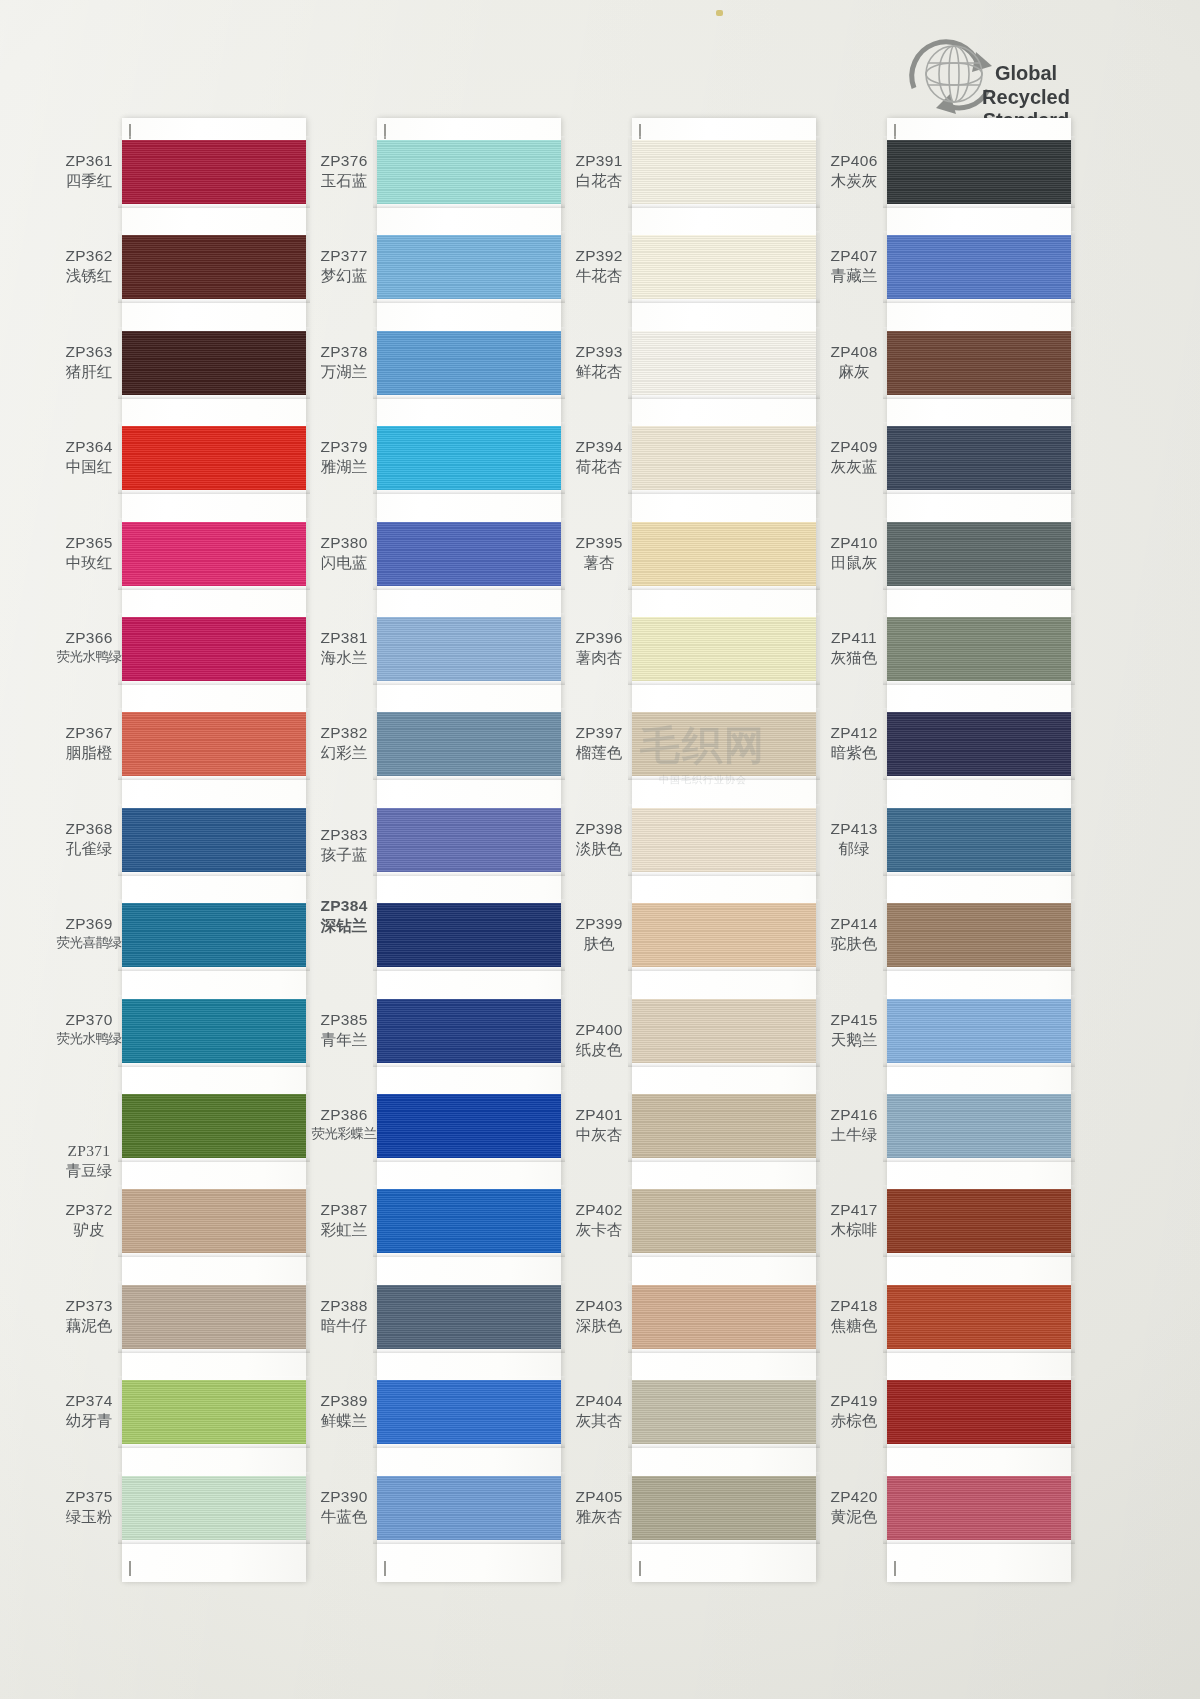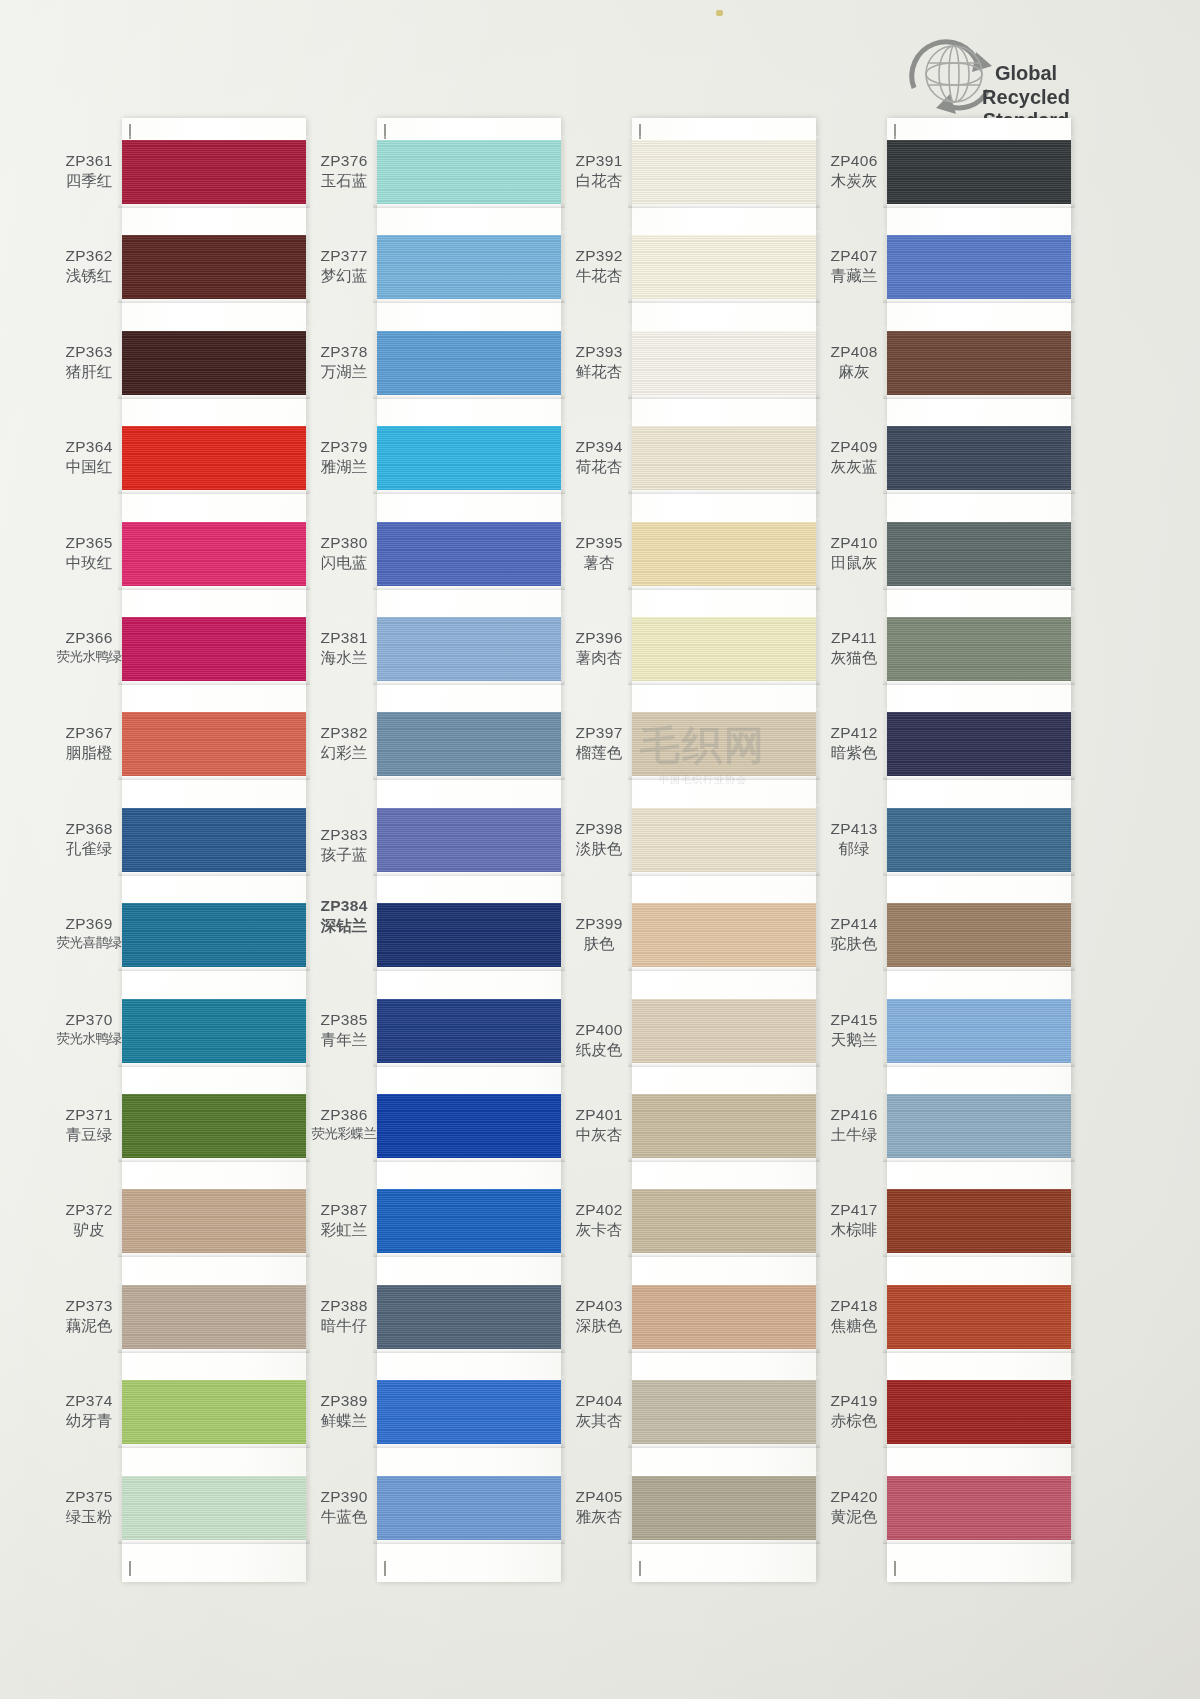--- a/index.html
+++ b/index.html
@@ -176,21 +176,21 @@
           <div class="name">孔雀绿</div>
         </div>
         <div class="lbl" style="top: 797.2px;">
           <div class="code">ZP369</div>
           <div class="name long">荧光喜鹊绿</div>
         </div>
         <div class="lbl" style="top: 892.6px;">
           <div class="code">ZP370</div>
           <div class="name long">荧光水鸭绿</div>
         </div>
-        <div class="lbl" style="top: 988px;">
+        <div class="lbl" style="top: 1024px; font-family: Liberation Serif, serif;">
           <div class="code">ZP371</div>
           <div class="name">青豆绿</div>
         </div>
         <div class="lbl" style="top: 1083.4px;">
           <div class="code">ZP372</div>
           <div class="name">驴皮</div>
         </div>
         <div class="lbl" style="top: 1178.8px;">
           <div class="code">ZP373</div>
           <div class="name">藕泥色</div>

